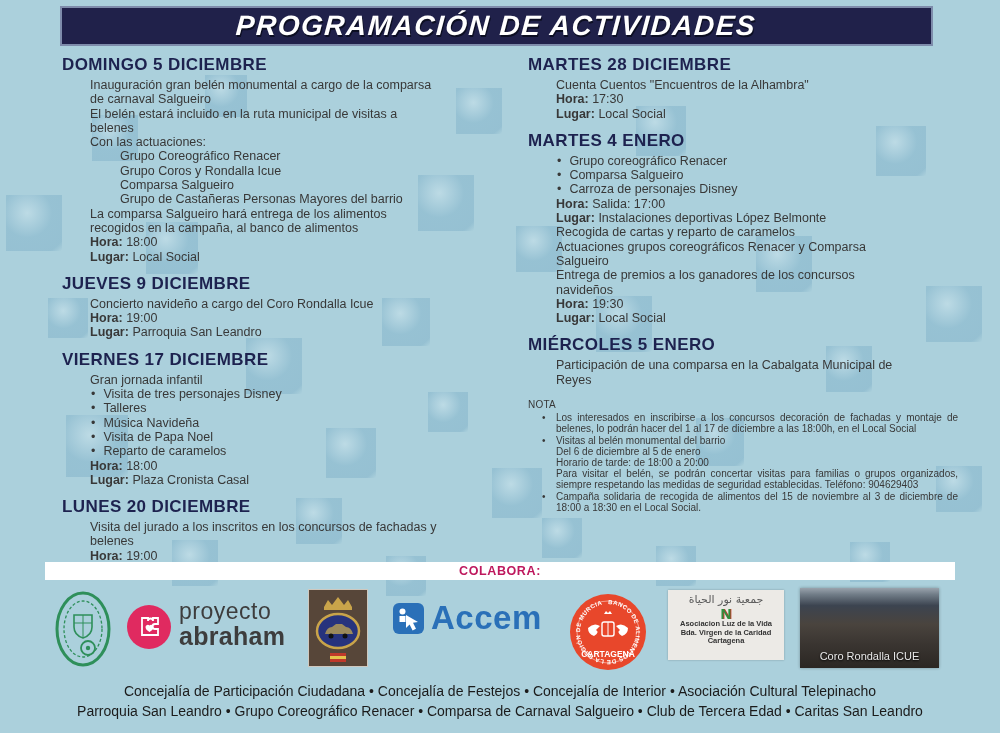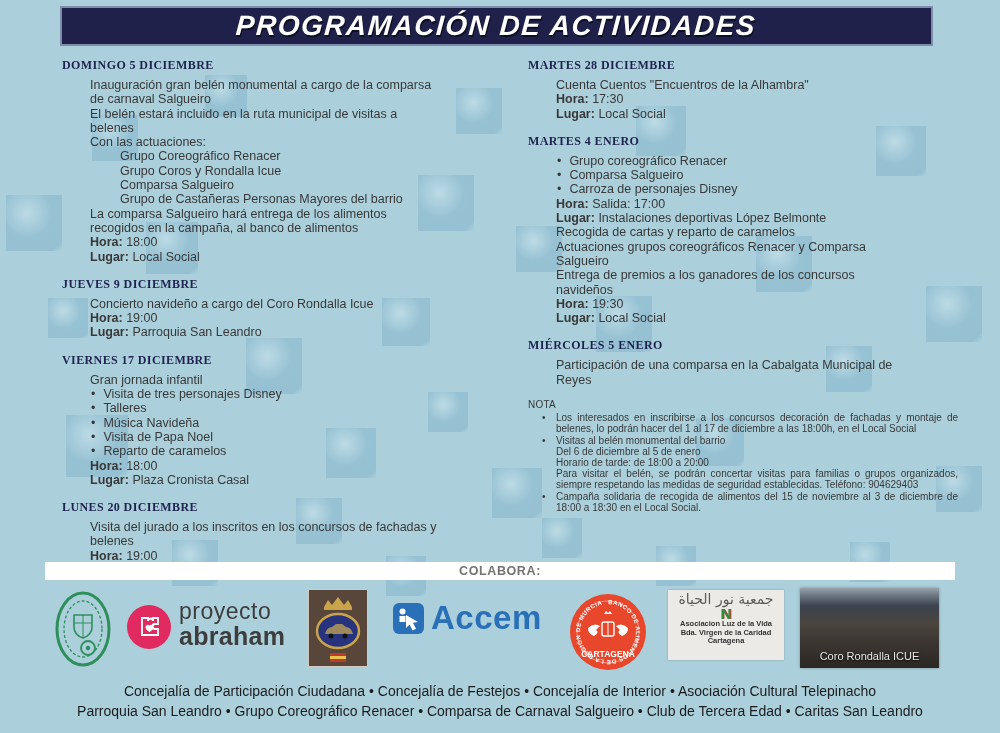--- a/index.html
+++ b/index.html
@@ -45,53 +45,53 @@
 
   
   .header-bar{left:60px;top:6px;width:873px;height:40px;background:#20214a;border:2px solid #7e8cab;box-sizing:border-box;display:flex;align-items:center;justify-content:center;}
   .page-title{color:#ffffff;font-weight:bold;font-style:italic;font-size:28px;letter-spacing:1.5px;transform:skewX(-4deg);text-shadow:1px 2px 0 rgba(10,12,30,0.9);white-space:nowrap;}
 
   
   .col{font-size:12.5px;color:#383838;line-height:14.3px;}
   .col-left{left:62px;top:56px;width:448px;}
   .col-right{left:528px;top:56px;width:452px;}
   .sec{margin-bottom:11px;}
-  .sec-title{font-size:12px;font-weight:bold;color:#1d224f;letter-spacing:.4px;line-height:18px;margin-bottom:4px;font-family:Liberation Serif, serif;}
+  .sec-title{font-size:17px;font-weight:bold;color:#1d224f;letter-spacing:.4px;line-height:18px;margin-bottom:4px;}
   .sec-body{padding-left:28px;}
   .col-left .sec-body{width:352px;}
   .col-right .sec-body{width:345px;}
   .ln{white-space:normal;}
   .ln.indent{padding-left:30px;}
   .ln.bullet{display:flex;}
   .ln.bullet::before{content:"\2022";margin:0 8px 0 1px;}
   .lbl{font-weight:bold;}
 
   
   .nota{margin-top:12px;font-size:10px;line-height:11px;color:#383838;width:437px;}
   .nota-title{margin-bottom:2px;letter-spacing:.2px;}
   .nota-item{display:flex;margin-bottom:1px;}
   .nota-dot{flex:none;width:14px;margin-left:14px;text-align:left;}
   .nota-lines{width:402px;}
   .nota-lines .ln{text-align:justify;}
 
   
   .colabora-bar{left:45px;top:562px;width:910px;height:18px;background:#ffffff;display:flex;align-items:center;justify-content:center;}
-  .colabora-label{font-size:12.5px;font-weight:bold;color:#737373;letter-spacing:.6px;}
+  .colabora-label{font-size:12.5px;font-weight:bold;color:#be185d;letter-spacing:.6px;}
 
   
   .logos{left:0;top:585px;width:1000px;height:86px;}
   .logo{position:absolute;}
   .abraham-circle{left:127px;top:20px;width:44px;height:44px;border-radius:50%;background:#e02a60;display:flex;align-items:center;justify-content:center;}
   .abraham-text{left:179px;top:15px;line-height:1;color:#3d3d3d;}
   .abraham-text .t1{font-size:23px;font-weight:normal;letter-spacing:.5px;}
   .abraham-text .t2{font-size:25px;font-weight:bold;letter-spacing:.3px;margin-top:1px;}
   .accem-wrap{left:393px;top:14px;display:flex;align-items:center;}
   .accem-text{font-size:33px;font-weight:bold;color:#2a70b8;margin-left:7px;letter-spacing:.5px;}
   .luz-card{left:668px;top:5px;width:116px;height:70px;background:#eceae6;box-shadow:0 0 2px rgba(0,0,0,.25);text-align:center;overflow:hidden;}
-  .luz-arabic{font-family:"DejaVu Sans",sans-serif;font-size:14px;color:#5a5a5a;line-height:15px;margin-top:2px;}
+  .luz-arabic{font-family:"DejaVu Sans",sans-serif;font-size:11px;color:#5a5a5a;line-height:15px;margin-top:2px;}
   .luz-mark{font-size:15px;font-weight:bold;color:#2f8f3e;line-height:13px;text-shadow:1px 0 0 #c0392b;}
   .luz-line{font-size:7.5px;font-weight:bold;color:#333;line-height:8.5px;}
   .coro-photo{left:800px;top:3px;width:139px;height:80px;background:
       linear-gradient(180deg,#9aa3ad 0%,#717d88 8%,#3c4450 22%,#4a443e 45%,#3a3531 70%,#2b2723 100%);
       display:flex;align-items:flex-end;justify-content:center;box-shadow:0 0 3px rgba(0,0,0,.3);}
   .coro-caption{color:#e8e8e8;font-size:11px;margin-bottom:6px;text-shadow:0 1px 2px #000;}
   .footer{left:0;top:681px;width:1000px;text-align:center;font-size:14px;color:#1b1b1b;line-height:20px;}
 </style>
 </head>
 <body>

